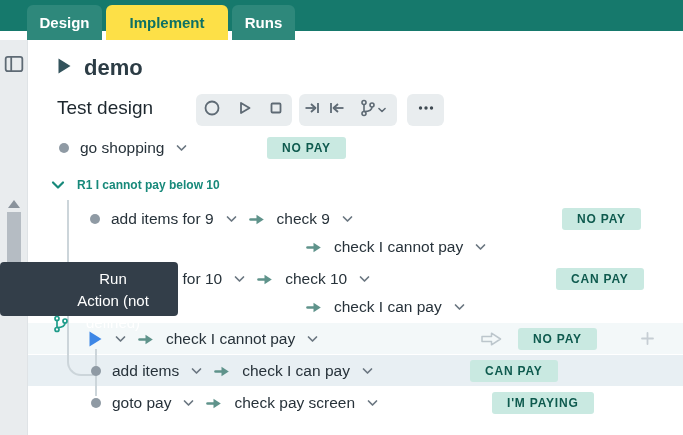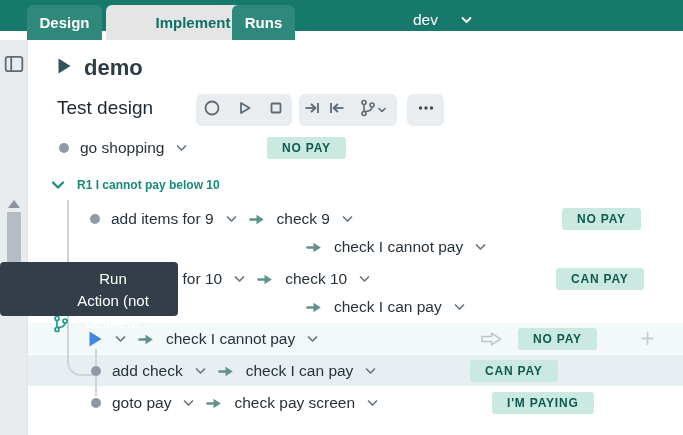--- a/index.html
+++ b/index.html
@@ -3,21 +3,21 @@
 <meta charset="utf-8">
 <style>
   html,body{margin:0;padding:0;}
   .screen{position:relative;width:683px;height:435px;background:#ffffff;overflow:hidden;
           font-family:"Liberation Sans",sans-serif;}
 
   
   .header{position:absolute;left:0;top:0;right:0;height:31px;background:#16796c;}
   .tab{position:absolute;top:5px;height:35px;border-radius:6px 6px 0 0;display:flex;align-items:center;
        justify-content:center;font-weight:bold;font-size:15px;color:#fff;background:#2e887b;cursor:pointer;}
-  .tab.active{background:#e5e5e5;color:#0d7164;padding-left:26px;}
+  .tab.active{background:#fde047;color:#0d7164;}
   .tab-design{left:27px;width:75px;}
   .tab-implement{left:106px;width:122px;}
   .tab-runs{left:232px;width:63px;}
   .env{position:absolute;left:413px;top:0;height:40px;display:flex;align-items:center;gap:22px;
        color:#fff;font-size:15.5px;cursor:pointer;}
   .status{position:absolute;right:14px;top:0;height:40px;display:flex;align-items:center;color:#fff;
           font-weight:bold;font-size:15px;}
 
   
   .sidebar{position:absolute;left:0;top:40px;width:28px;height:395px;background:#e9ecee;border-right:1px solid #dfe3e6;box-sizing:border-box;}
@@ -62,28 +62,20 @@
 </style>
 </head>
 <body>
 
 <div class="screen">
 
   <div class="header">
     <div class="tab tab-design">Design</div>
     <div class="tab tab-implement active">Implement</div>
     <div class="tab tab-runs">Runs</div>
-    <div class="env">
-      <span>dev</span>
-      <span class="chev">
-        <svg width="13" height="12" viewBox="0 0 13 12">
-            <path d="M2.5 4l4 4 4-4" fill="none" stroke="#ffffff" stroke-width="1.8" stroke-linecap="round" stroke-linejoin="round"></path>
-          </svg>
-      </span>
-    </div>
   </div>
 
   <div class="sidebar"></div>
   <div class="panel-btn">
     <svg width="20" height="20" viewBox="0 0 18 18">
         <rect x="1.5" y="2.5" width="15" height="13" rx="2" fill="none" stroke="#5e6a74" stroke-width="1.6"></rect>
         <line x1="6.5" y1="2.5" x2="6.5" y2="15.5" stroke="#5e6a74" stroke-width="1.6"></line>
       </svg>
   </div>
   <div class="scroll-up"></div>
@@ -285,21 +277,21 @@
           <path d="M2 5.5H11.5V2.2L20.5 8 11.5 13.8V10.5H2z" fill="none" stroke="#bcc6cc" stroke-width="1.5" stroke-linejoin="round"></path>
         </svg></span>
     <span class="badge" style="left:490px">NO PAY</span>
     <span class="plusbtn"><svg width="15" height="15" viewBox="0 0 15 15">
           <path d="M7.5 2v11M2 7.5h11" stroke="#c6ced4" stroke-width="1.8" stroke-linecap="round"></path>
         </svg></span>
   </div>
 
   <div class="row" style="top:356px;padding-left:63px">
     <span class="dot"></span>
-    <span class="lbl">add check</span>
+    <span class="lbl">add items</span>
     <span class="chev">
         <svg width="13" height="12" viewBox="0 0 13 12">
           <path d="M2.5 4l4 4 4-4" fill="none" stroke="#6a7680" stroke-width="1.7" stroke-linecap="round" stroke-linejoin="round"></path>
         </svg>
       </span>
     <span class="arrow">
         <svg width="17" height="13" viewBox="0 0 17 13">
           <path d="M1.5 6.5h8" stroke="#5f938b" stroke-width="2.6" stroke-linecap="round" fill="none"></path>
           <path d="M7.5 1.8L14.8 6.5 7.5 11.2z" fill="#5f938b"></path>
         </svg>

